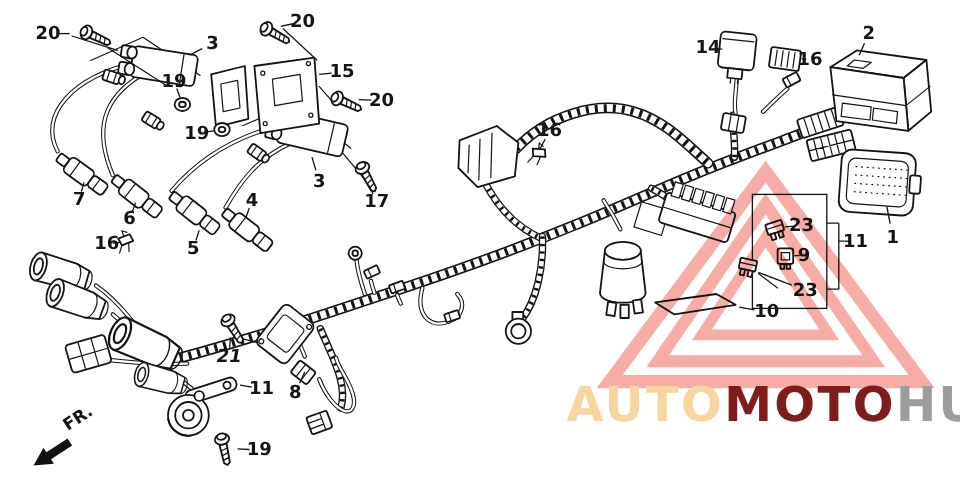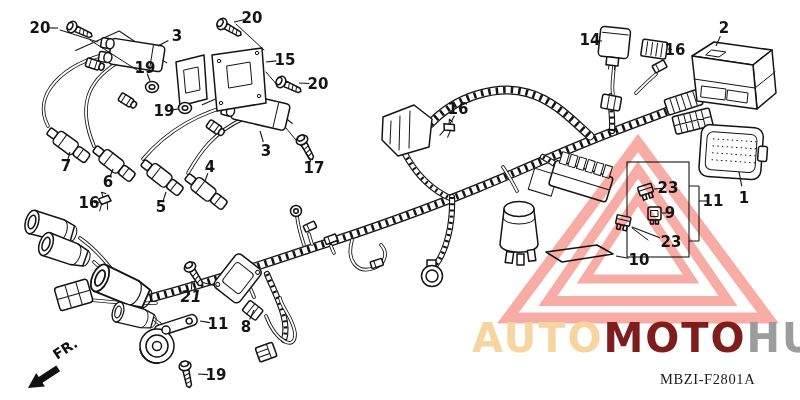--- a/index.html
+++ b/index.html
@@ -454,14 +454,13 @@
       <span class="co" style="left: 252px; top: 18px;">20</span>
       <span class="co" style="left: 318px; top: 84px;">20</span>
       <span class="co" style="left: 191px; top: 297px; font-style: italic;">21</span>
       <span class="co" style="left: 216px; top: 375px;">19</span>
       <span class="co" style="left: 668px; top: 188px;">23</span>
       <span class="co" style="left: 671px; top: 242px;">23</span>
     </div>
 
   <div id="frlabel">FR.</div>
 
-  <div id="partcode">MBZI-F2801A</div>
 </div>
 
 </body></html>

